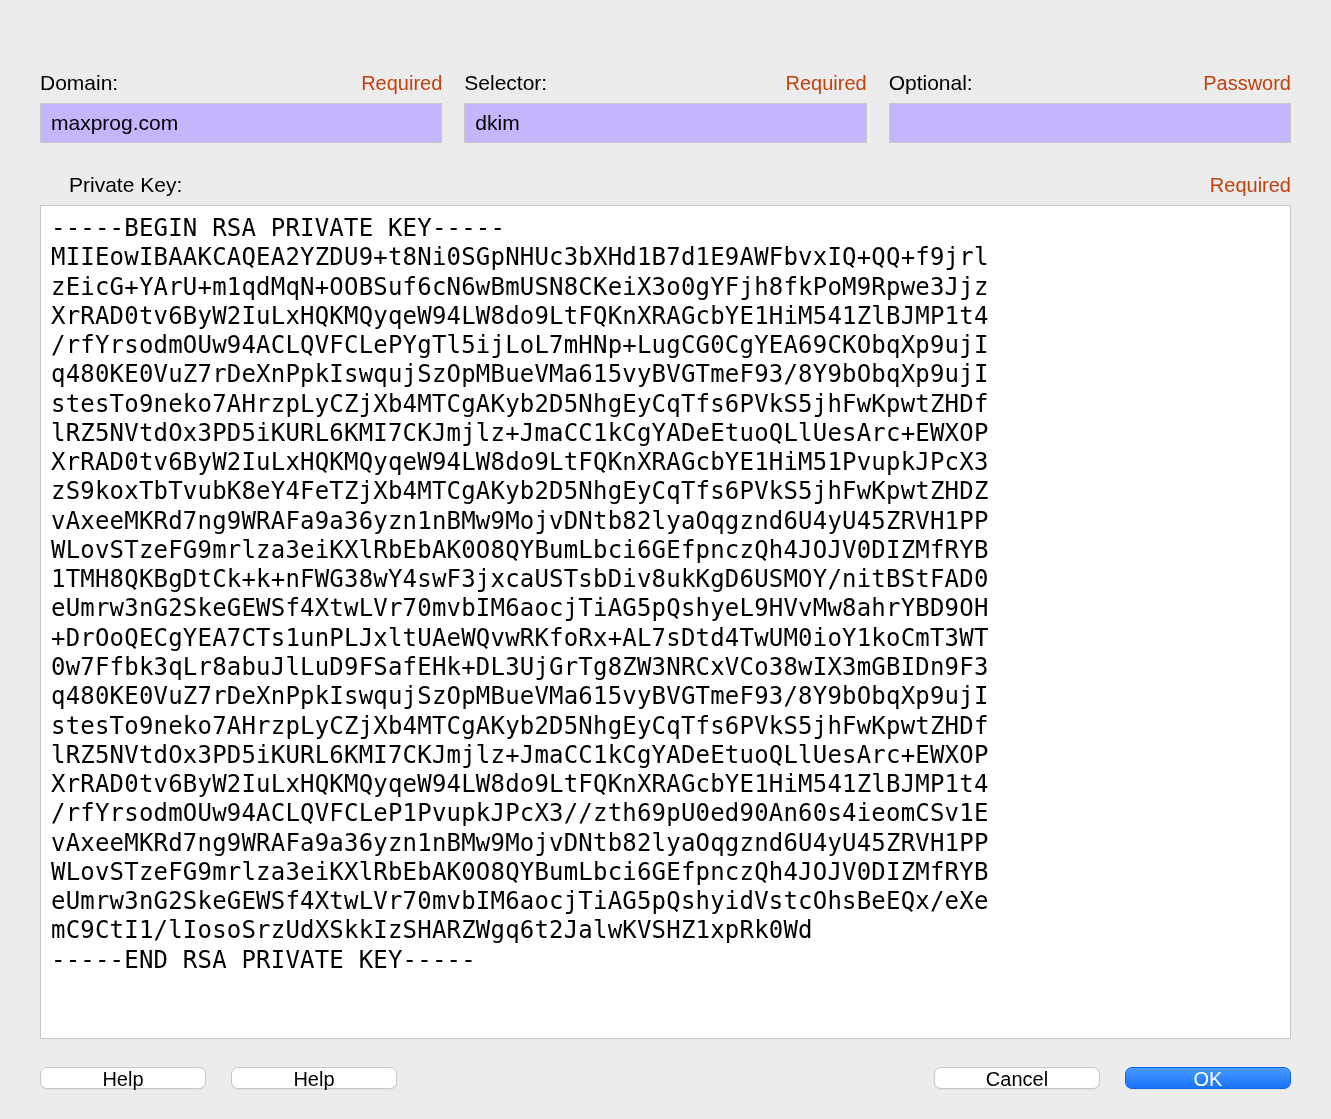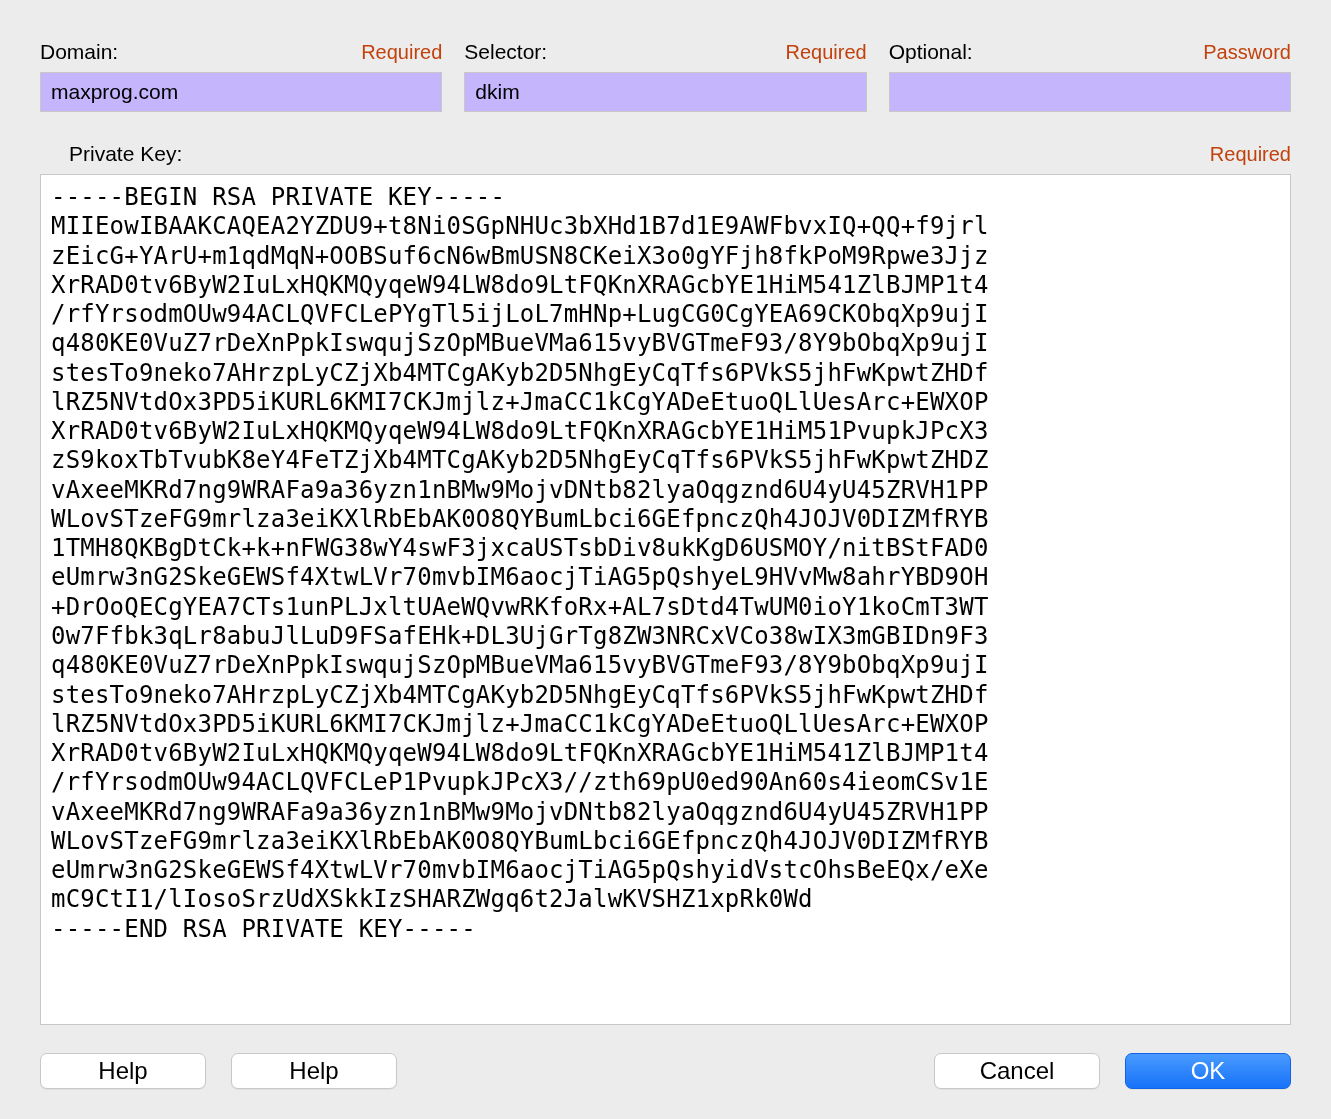--- a/index.html
+++ b/index.html
@@ -28,20 +28,21 @@
       flex: 1;
       display: flex;
       flex-direction: column;
     }
     
     .label-row {
       display: flex;
       justify-content: space-between;
       align-items: baseline;
       margin-bottom: 8px;
+      margin-top: 31px;
     }
     
     .field-label {
       font-size: 21px;
       color: #000;
     }
     
     .field-hint {
       font-size: 20px;
       color: #c2410c;
@@ -103,23 +104,23 @@
       display: flex;
       gap: 25px;
     }
     
     .button-group-right {
       display: flex;
       gap: 25px;
     }
     
     .btn {
-      height: 36px;
+      height: 22px;
       min-width: 166px;
-      font-size: 24px;
+      font-size: 20px;
       font-family: inherit;
       border-radius: 7px;
       border: 1px solid #c8c8c8;
       background: #ffffff;
       color: #000;
       cursor: pointer;
       box-shadow: 0 1px 1px rgba(0,0,0,0.05);
     }
     
     .btn-primary {

